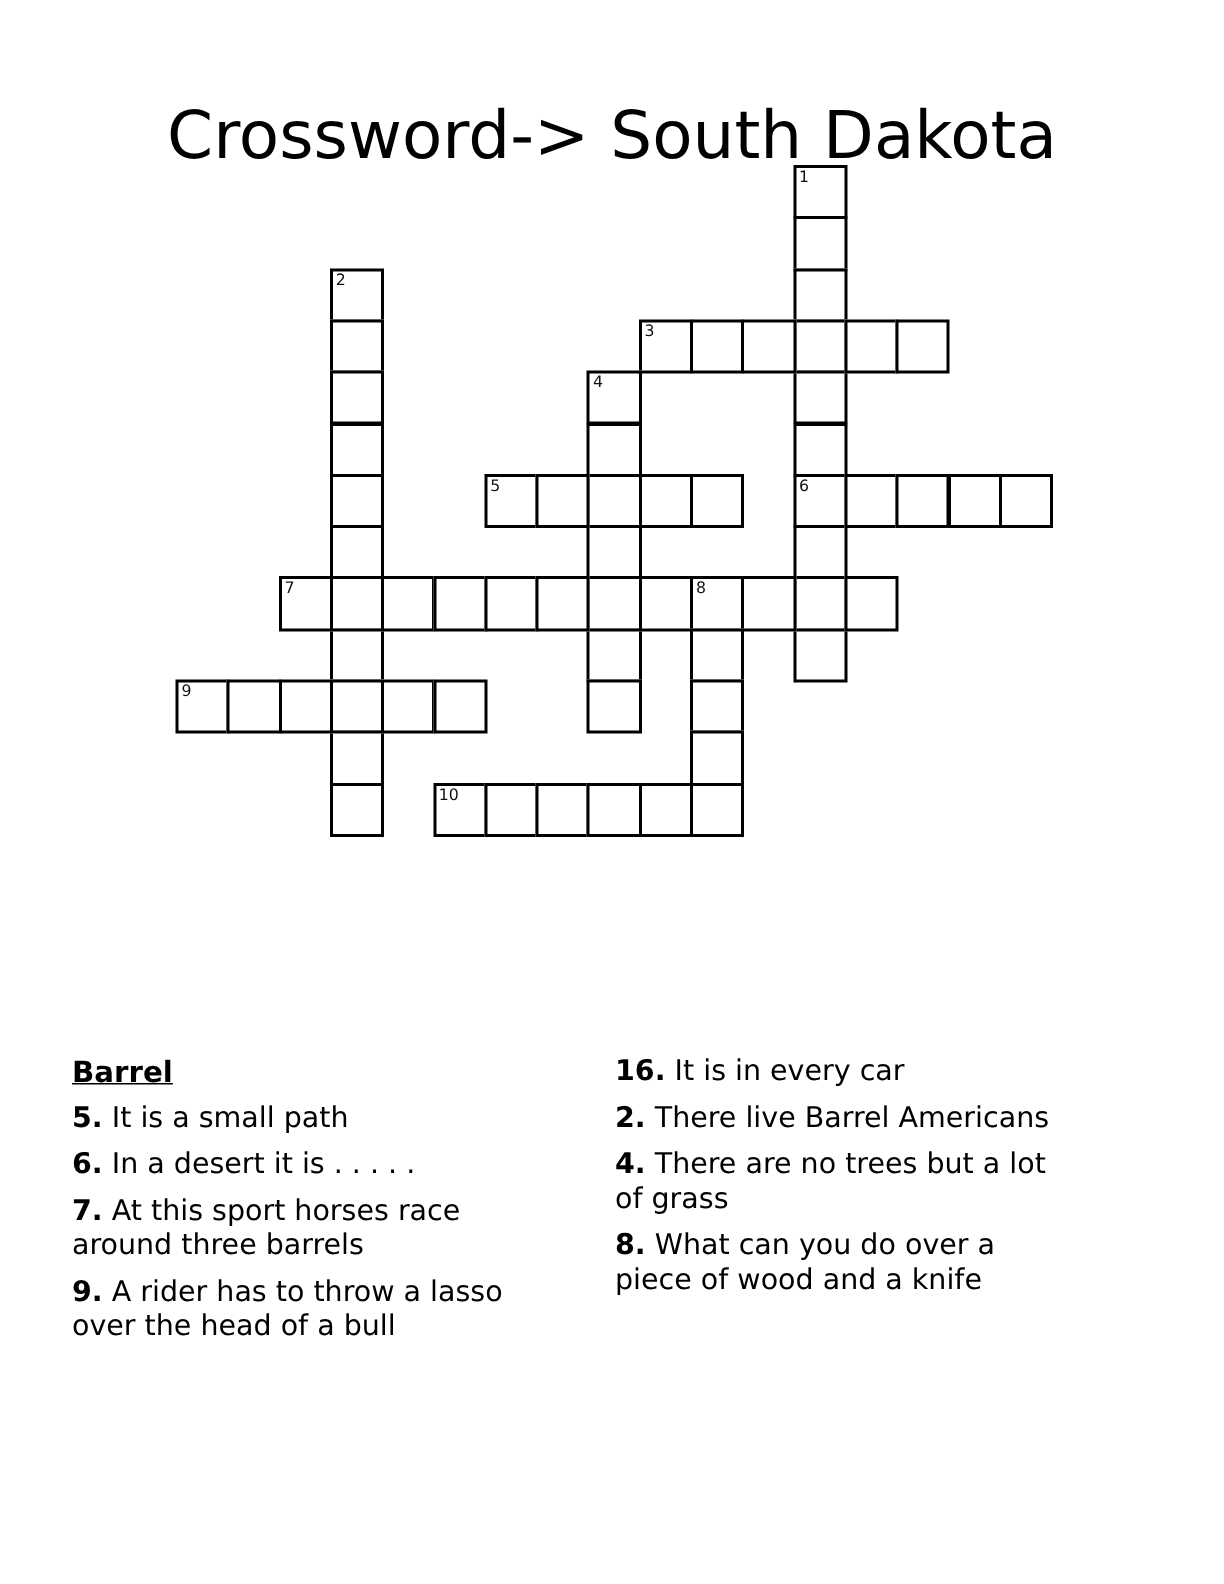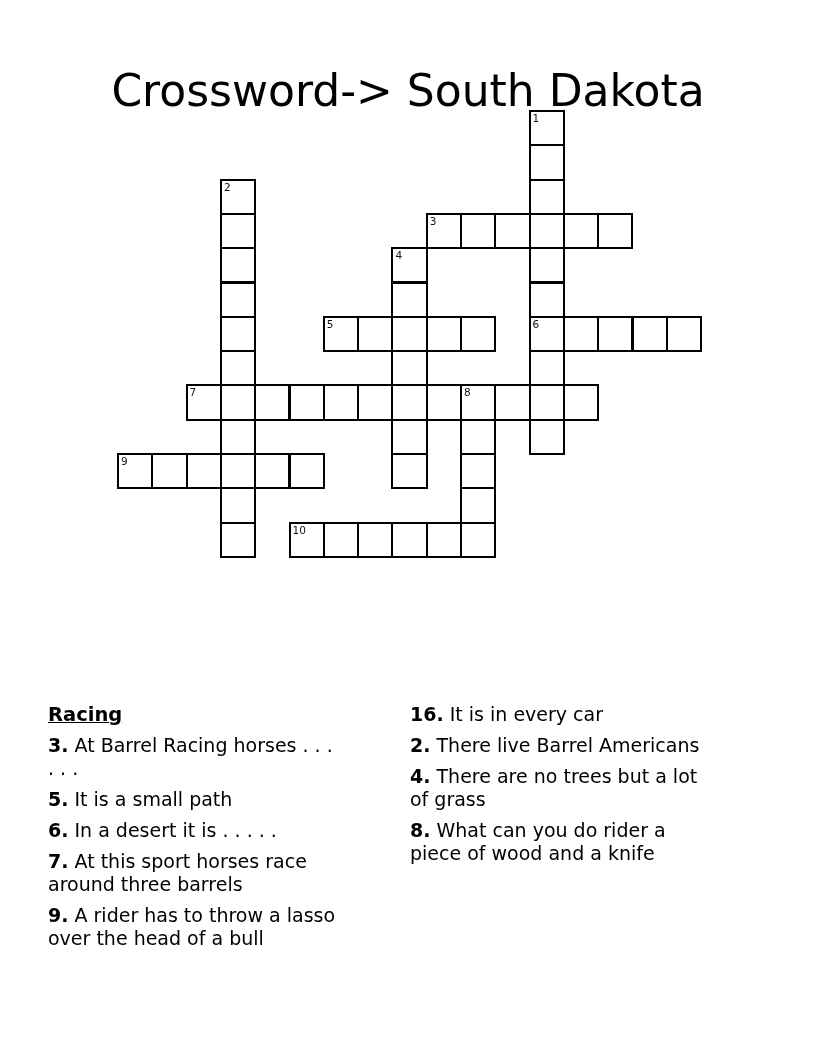--- a/index.html
+++ b/index.html
@@ -144,25 +144,24 @@
     <div class="cell" style="left: 171.5px; top: 411.6px;">
       <span class="cellnum">10</span>
     </div>
     <div class="cell" style="left: 205.8px; top: 411.6px;"></div>
     <div class="cell" style="left: 240.1px; top: 411.6px;"></div>
     <div class="cell" style="left: 274.4px; top: 411.6px;"></div>
     <div class="cell" style="left: 308.7px; top: 411.6px;"></div>
   </div>
 
 <div class="clues col1">
-    <div class="clue-heading">Racing</div>
-    <div class="clue"><span class="cnum">3.</span> <span class="ctxt">At Barrel Racing horses . . . . . .</span></div>
+    <div class="clue-heading">Barrel</div>
     <div class="clue"><span class="cnum">5.</span> <span class="ctxt">It is a small path</span></div>
     <div class="clue"><span class="cnum">6.</span> <span class="ctxt">In a desert it is . . . . .</span></div>
     <div class="clue"><span class="cnum">7.</span> <span class="ctxt">At this sport horses race around three barrels</span></div>
     <div class="clue"><span class="cnum">9.</span> <span class="ctxt">A rider has to throw a lasso over the head of a bull</span></div>
   </div>
 <div class="clues col2">
     <div class="clue"><span class="cnum">16.</span> <span class="ctxt">It is in every car</span></div>
     <div class="clue"><span class="cnum">2.</span> <span class="ctxt">There live Barrel Americans</span></div>
     <div class="clue"><span class="cnum">4.</span> <span class="ctxt">There are no trees but a lot of grass</span></div>
-    <div class="clue"><span class="cnum">8.</span> <span class="ctxt">What can you do rider a piece of wood and a knife</span></div>
+    <div class="clue"><span class="cnum">8.</span> <span class="ctxt">What can you do over a piece of wood and a knife</span></div>
   </div>
 
 </body></html>

